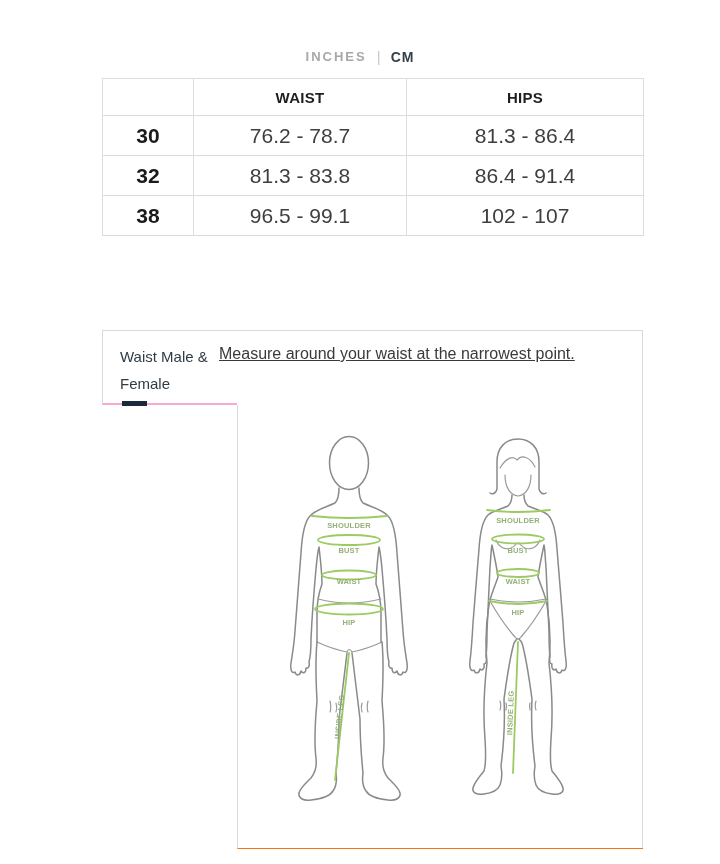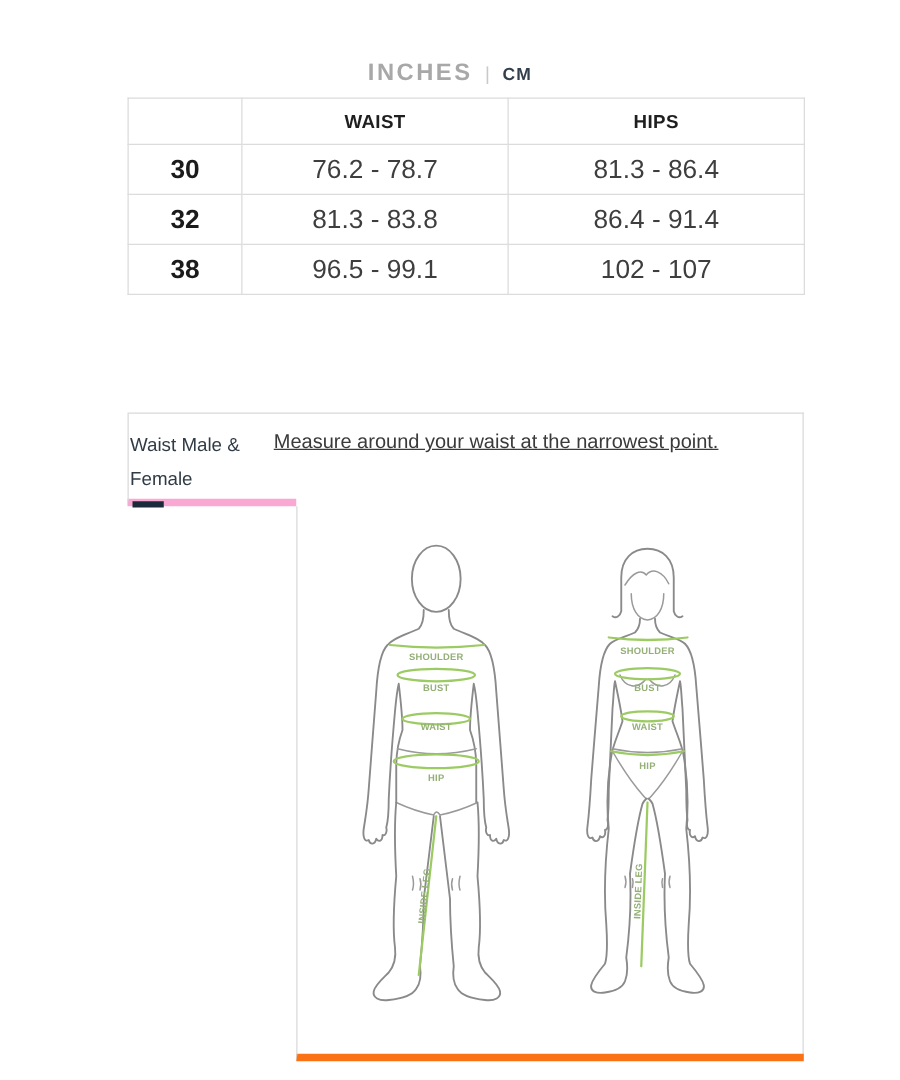--- a/index.html
+++ b/index.html
@@ -6,39 +6,39 @@
   html,body { background:#fff; }
   body { font-family:"Liberation Sans", sans-serif; color:#3a3a3a; }
   .page { position:relative; width:720px; height:864px; background:#fff; overflow:hidden; }
 
   
   .title-wrap { position:absolute; top:12px; left:0; width:720px; text-align:center; }
   .title { display:inline-block; font-size:24px; font-weight:700; color:#151515; letter-spacing:.5px; transform:scaleX(.76); transform-origin:center; white-space:nowrap; }
 
   
   .units { position:absolute; top:48px; left:0; width:720px; display:flex; justify-content:center; align-items:center; gap:10px; }
-  .unit { font-size:19px; font-weight:700; letter-spacing:2px; cursor:pointer; }
+  .unit { font-size:13px; font-weight:700; letter-spacing:2px; cursor:pointer; }
   .unit.muted { color:#a8a8a8; }
   .unit.selected { color:#33404c; letter-spacing:1px; font-size:14px; }
   .unit-divider { color:#c9c9c9; font-size:15px; font-weight:400; }
 
   
   .size-table { position:absolute; left:102px; top:78px; width:541px; border-collapse:collapse; table-layout:fixed; }
   .size-table th, .size-table td { border:1px solid #dcdcdc; text-align:center; vertical-align:middle; background:#fff; }
   .size-table th { height:37px; font-size:15px; font-weight:700; color:#1f1f1f; letter-spacing:.3px; }
   .size-table td { height:40px; font-size:21px; color:#3e3e3e; }
   .size-table td.size-col { font-weight:700; color:#1b1b1b; }
 
   
   .guide { position:absolute; left:102px; top:330px; width:541px; height:518px; border-top:1px solid #d9d9d9; border-right:1px solid #d9d9d9; }
-  .tab-box { position:absolute; left:0; top:0; width:135px; height:74px; border-left:1px solid #d9d9d9; border-bottom:6px solid #f9a8d4; padding:12px 10px 0 1px; cursor:pointer; }
+  .tab-box { position:absolute; left:0; top:0; width:135px; height:74px; border-left:1px solid #d9d9d9; border-bottom:2px solid #f9a8d4; padding:12px 10px 0 17px; cursor:pointer; }
   .tab-label { font-size:15px; color:#303b45; line-height:27px; }
   .tab-indicator { width:25px; height:5px; background:#1b2a3b; margin:4px 0 0 2px; }
   .guide-desc { position:absolute; left:117px; top:12px; width:410px; font-size:16px; color:#3a3a3a; line-height:22px;text-decoration:underline; }
-  .diagram-box { position:absolute; left:135px; top:74px; width:406px; height:444px; border-left:1px solid #d9d9d9; border-bottom:6px solid #f97316; }
+  .diagram-box { position:absolute; left:135px; top:74px; width:406px; height:444px; border-left:1px solid #d9d9d9; border-bottom:1px solid #f97316; }
 
   
   .outline { fill:none; stroke:#8a8a8a; stroke-width:1.5; stroke-linecap:round; stroke-linejoin:round; }
   .outline-thin { fill:none; stroke:#9a9a9a; stroke-width:1.2; stroke-linecap:round; }
   .gline { fill:none; stroke:#9ccb63; stroke-width:1.8; stroke-linecap:round; }
   .glabel { font-family:"Liberation Sans", sans-serif; font-size:7.5px; font-weight:700; fill:#94b077; letter-spacing:.2px; text-anchor:middle; }
 </style>
 </head>
 <body>
 

